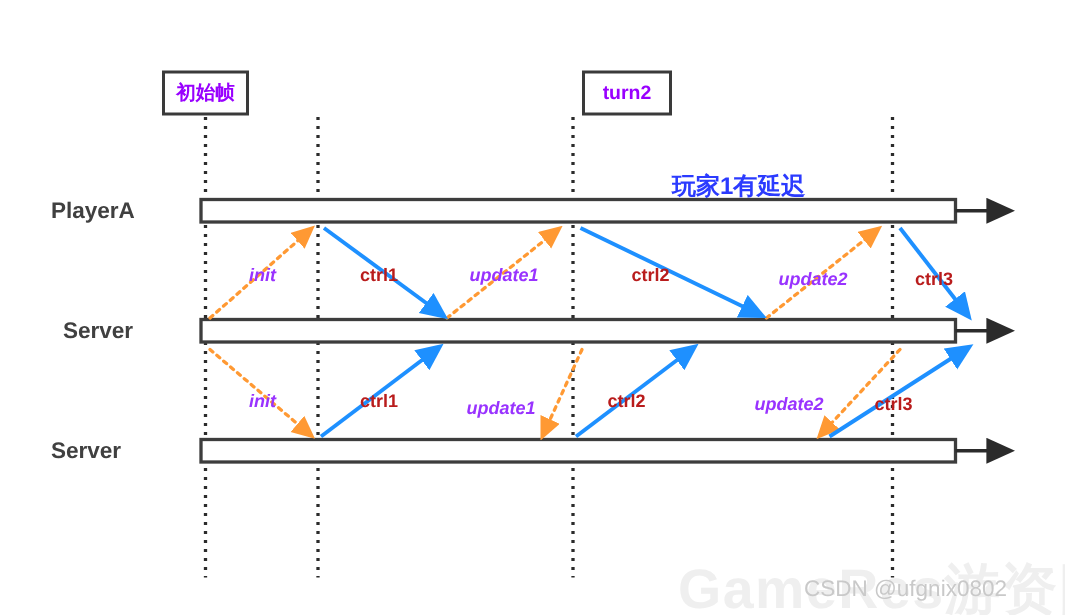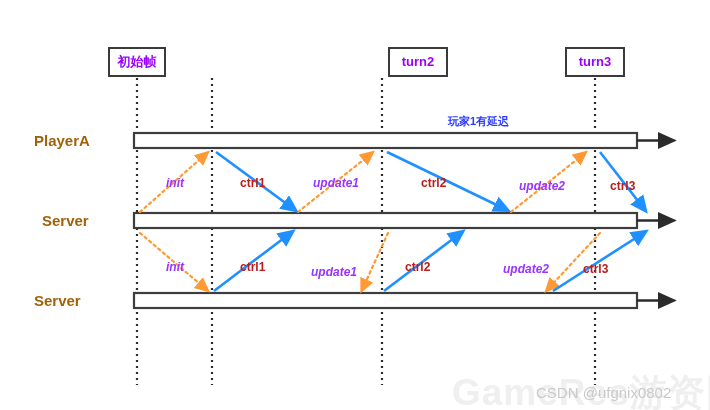--- a/index.html
+++ b/index.html
@@ -30,40 +30,40 @@
     color: #9900ff;
     font-weight: bold;
     font-size: 13px;
     text-align: center;
     line-height: 26px;
     height: 30px;
     z-index: 6;
   }
   .lane-label {
     position: absolute;
-    color: #a16207;
+    color: #404040;
     font-weight: bold;
     font-size: 15px;
     white-space: nowrap;
     z-index: 5;
     text-align: right;
   }
   .msg-label {
     position: absolute;
     font-size: 12px;
     font-weight: bold;
     white-space: nowrap;
     z-index: 7;
   }
   .msg-up { color: #9933ff; font-style: italic; }
   .msg-down { color: #b91c1c; }
   .note-label {
     position: absolute;
     color: #2b3bff;
-    font-size: 11px;
+    font-size: 16px;
     font-weight: bold;
     white-space: nowrap;
     z-index: 7;
   }
   .wm-main {
     position: absolute;
     color: #efefef;
     font-size: 37px;
     font-weight: bold;
     letter-spacing: 1px;
@@ -140,23 +140,20 @@
       <line x1="553" y1="291" x2="645" y2="232"></line>
     </g>
   </svg>
 
   <div class="turn-box" style="left:108px; top:47px; width:58px;">
     <span>初始帧</span>
   </div>
   <div class="turn-box" style="left:352px; top:47px; width:60px;margin-left:36px;">
     <span>turn2</span>
   </div>
-  <div class="turn-box" style="left:565px; top:47px; width:60px;">
-    <span>turn3</span>
-  </div>
 
   <div class="lane-label" style="left:34px; top:132px;">PlayerA</div>
   <div class="lane-label" style="left:42px; top:212px;">Server</div>
   <div class="lane-label" style="left:34px; top:292px;">Server</div>
 
   <div class="note-label" style="left:448px; top:114px;">玩家1有延迟</div>
 
   <div class="msg-label msg-up" style="left:166px; top:176px;">init</div>
   <div class="msg-label msg-down" style="left:240px; top:176px;">ctrl1</div>
   <div class="msg-label msg-up" style="left:313px; top:176px;">update1</div>

